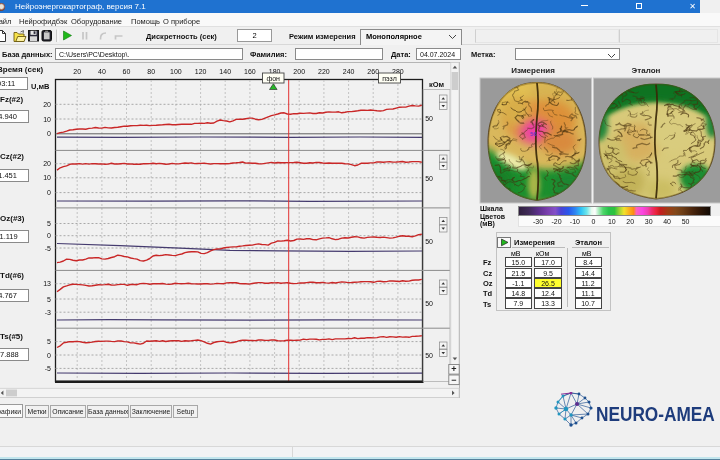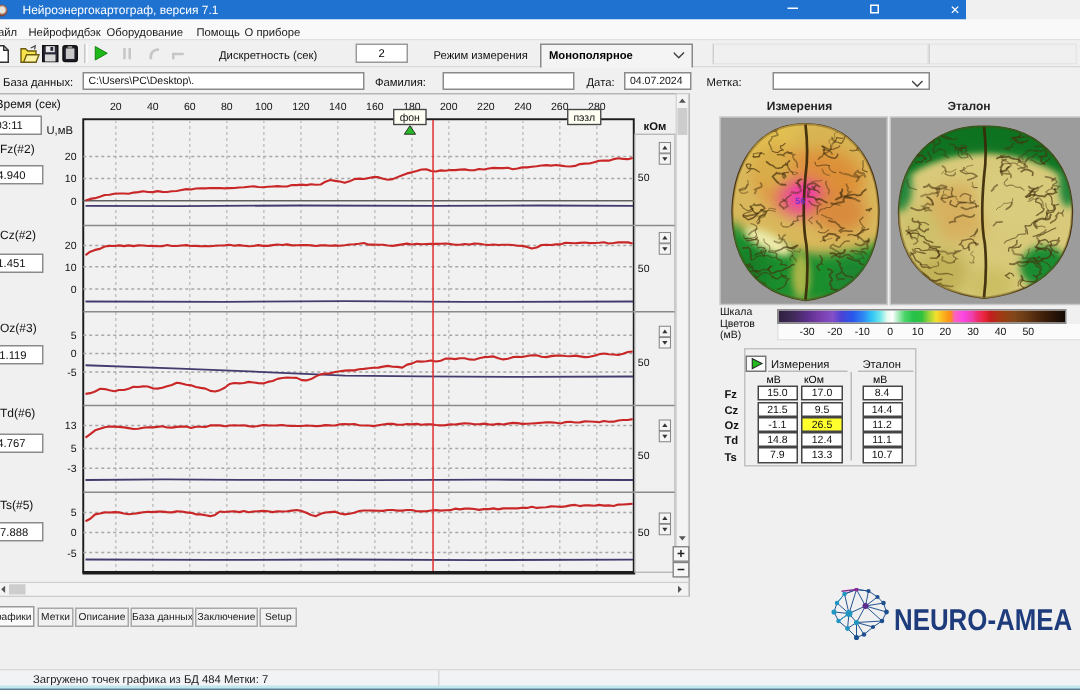--- a/index.html
+++ b/index.html
@@ -1,25 +1,25 @@
 <!DOCTYPE html>
 <html><head><meta charset="utf-8"><style>
 *{margin:0;padding:0;box-sizing:border-box}
 html,body{width:720px;height:460px;overflow:hidden}
 body{font-family:"Liberation Sans",sans-serif;background:#f0f0f0;position:relative}
 .inp{position:absolute;background:#fff;border:1px solid #8a8a8a;font-size:7px;color:#111;line-height:11px;padding-left:3px;white-space:nowrap;overflow:hidden}
-.lbl{position:absolute;font-size:7.5px;font-weight:normal;color:#111;white-space:nowrap}
+.lbl{position:absolute;font-size:7.5px;font-weight:bold;color:#111;white-space:nowrap}
 .cell{position:absolute;height:10.3px;background:#fff;border:1px solid #444;font-size:7px;color:#111;text-align:center;line-height:9.8px}
 .rowlab{position:absolute;left:13px;width:14px;font-size:7.5px;font-weight:bold;color:#111}
 .mn{position:absolute;top:3.5px;font-size:7.5px;color:#1a1a1a;white-space:nowrap}
 .tab{position:absolute;background:#f1f1f1;border:1px solid #a8a8a8;font-size:6.8px;text-align:center;white-space:nowrap;overflow:hidden;line-height:12px;height:13px;top:1px;color:#222}
 </style></head>
 <body>
 
-<div style="position:absolute;left:0;top:0;width:644px;height:13px;background:#1f72d0">
+<div style="position:absolute;left:0;top:0;width:700px;height:13px;background:#1f72d0">
  <div style="position:absolute;left:-3px;top:2.5px;width:8px;height:8px;background:radial-gradient(circle at 55% 45%,#e8e4da 0 30%,#8a4a3a 55%,#33231c 100%);border-radius:50%"></div>
  <div style="position:absolute;left:15px;top:1.5px;font-size:8px;color:#fff">Нейроэнергокартограф, версия 7.1</div>
  <div style="position:absolute;right:112px;top:5px;width:7px;height:1px;background:#fff"></div>
  <div style="position:absolute;right:58px;top:2.5px;width:6px;height:6px;border:1px solid #fff"></div>
  <div style="position:absolute;right:4px;top:2px;color:#fff;font-size:8px">✕</div>
 </div>
 
 <div style="position:absolute;left:0;top:13px;width:720px;height:14px;background:#f9f9f9;border-bottom:1px solid #e0e0e0">
  <div class="mn" style="left:-7px">Файл</div>
  <div class="mn" style="left:19px">Нейрофидбэк</div>
@@ -638,16 +638,15 @@
 <circle cx="23" cy="31" r="1.5"></circle>
       <circle cx="18" cy="33" r="1.7"></circle>
 </g>
 <circle cx="18" cy="1" r="1.4" fill="#8a2d96"></circle>
     <circle cx="24" cy="12" r="2" fill="#5c2d8e"></circle>
 </svg>
 <div style="position:absolute;left:596px;top:402.6px;font-size:20px;font-weight:bold;color:#1e3c7c;white-space:nowrap;transform:scaleX(0.862);transform-origin:left top">NEURO-AMEA</div>
 
 <div style="position:absolute;left:0;top:446px;width:720px;height:1px;background:#d8d8d8"></div>
 <div style="position:absolute;left:0;top:447px;width:720px;height:9.5px;background:#f2f3f5">
- <div style="position:absolute;left:22px;top:0.5px;font-size:7.5px;color:#222;white-space:nowrap">Загружено точек графика из БД 484 Метки: 7</div>
  <div style="position:absolute;left:292px;top:0;width:1px;height:9.5px;background:#d8d8d8"></div>
 </div>
 <div style="position:absolute;left:0;top:456.5px;width:720px;height:2px;background:#c2e6ee"></div>
 <div style="position:absolute;left:0;top:458.5px;width:720px;height:1.5px;background:#55809c"></div>
 </body></html>

